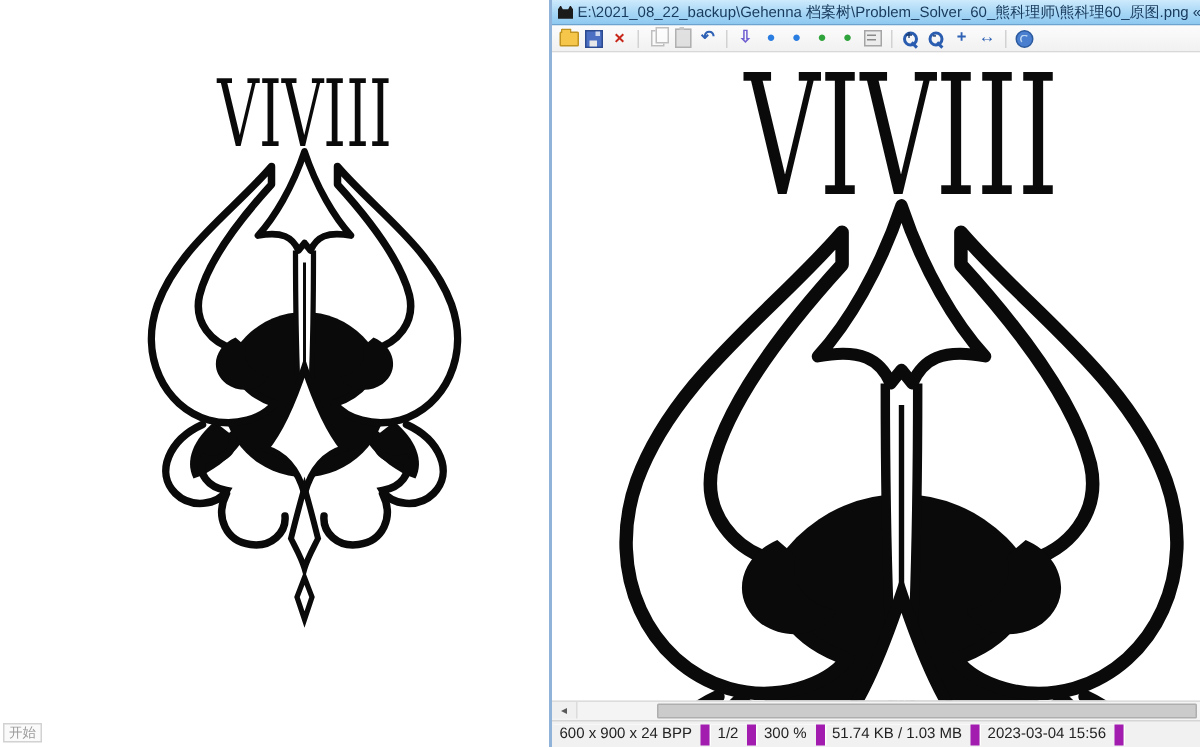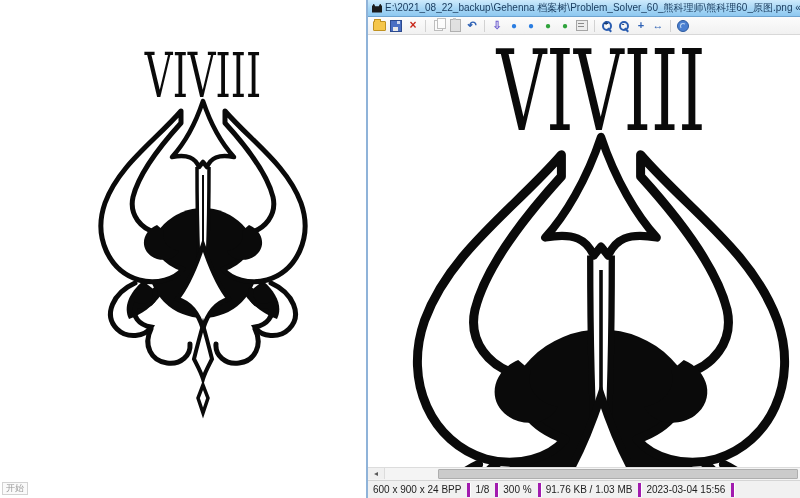--- a/index.html
+++ b/index.html
@@ -72,21 +72,21 @@
   .hscroll{flex:0 0 12px;height:12px;background:#f4f4f4;border-top:1px solid #dcdcdc;position:relative;}
   .hs-arrow{position:absolute;left:0;top:0;width:16px;height:11px;display:flex;align-items:center;justify-content:center;
             color:#5a5a5a;font-size:8px;background:#f0f0f0;border-right:1px solid #dcdcdc;}
   .hs-thumb{position:absolute;left:70px;right:6px;top:1px;bottom:1px;background:#cbcbcb;border:1px solid #aeaeae;border-radius:1px;}
   
   .statusbar{
     flex:0 0 17px;height:17px;display:flex;align-items:center;
     background:#f1f1f1;border-top:1px solid #d5d5d5;
     font-size:10px;color:#222;white-space:nowrap;
   }
-  .sb-field{padding:1px 6px 2px 5px;border-right:3px solid #a21caf;box-shadow:1px 0 0 #fff;text-align:center;}
+  .sb-field{padding:1px 6px 2px 5px;border-right:6px solid #a21caf;box-shadow:1px 0 0 #fff;text-align:center;}
   .sb-fill{flex:1 1 auto;}
 </style>
 </head>
 <body>
 
 <svg width="0" height="0" style="position:absolute" aria-hidden="true">
   <defs>
     <g id="emblem-g">
 
       <g transform="translate(150,72) scale(0.62,1)">
@@ -184,20 +184,20 @@
     </svg>
   </div>
 
   <div class="hscroll">
     <span class="hs-arrow">◂</span>
     <span class="hs-thumb"></span>
   </div>
 
   <div class="statusbar">
     <span class="sb-field">600 x 900 x 24 BPP</span>
-    <span class="sb-field">1/8</span>
+    <span class="sb-field">1/2</span>
     <span class="sb-field">300 %</span>
-    <span class="sb-field">91.76 KB / 1.03 MB</span>
+    <span class="sb-field">51.74 KB / 1.03 MB</span>
     <span class="sb-field">2023-03-04 15:56</span>
     <span class="sb-fill"></span>
   </div>
 
 </div>
 
 </body></html>

